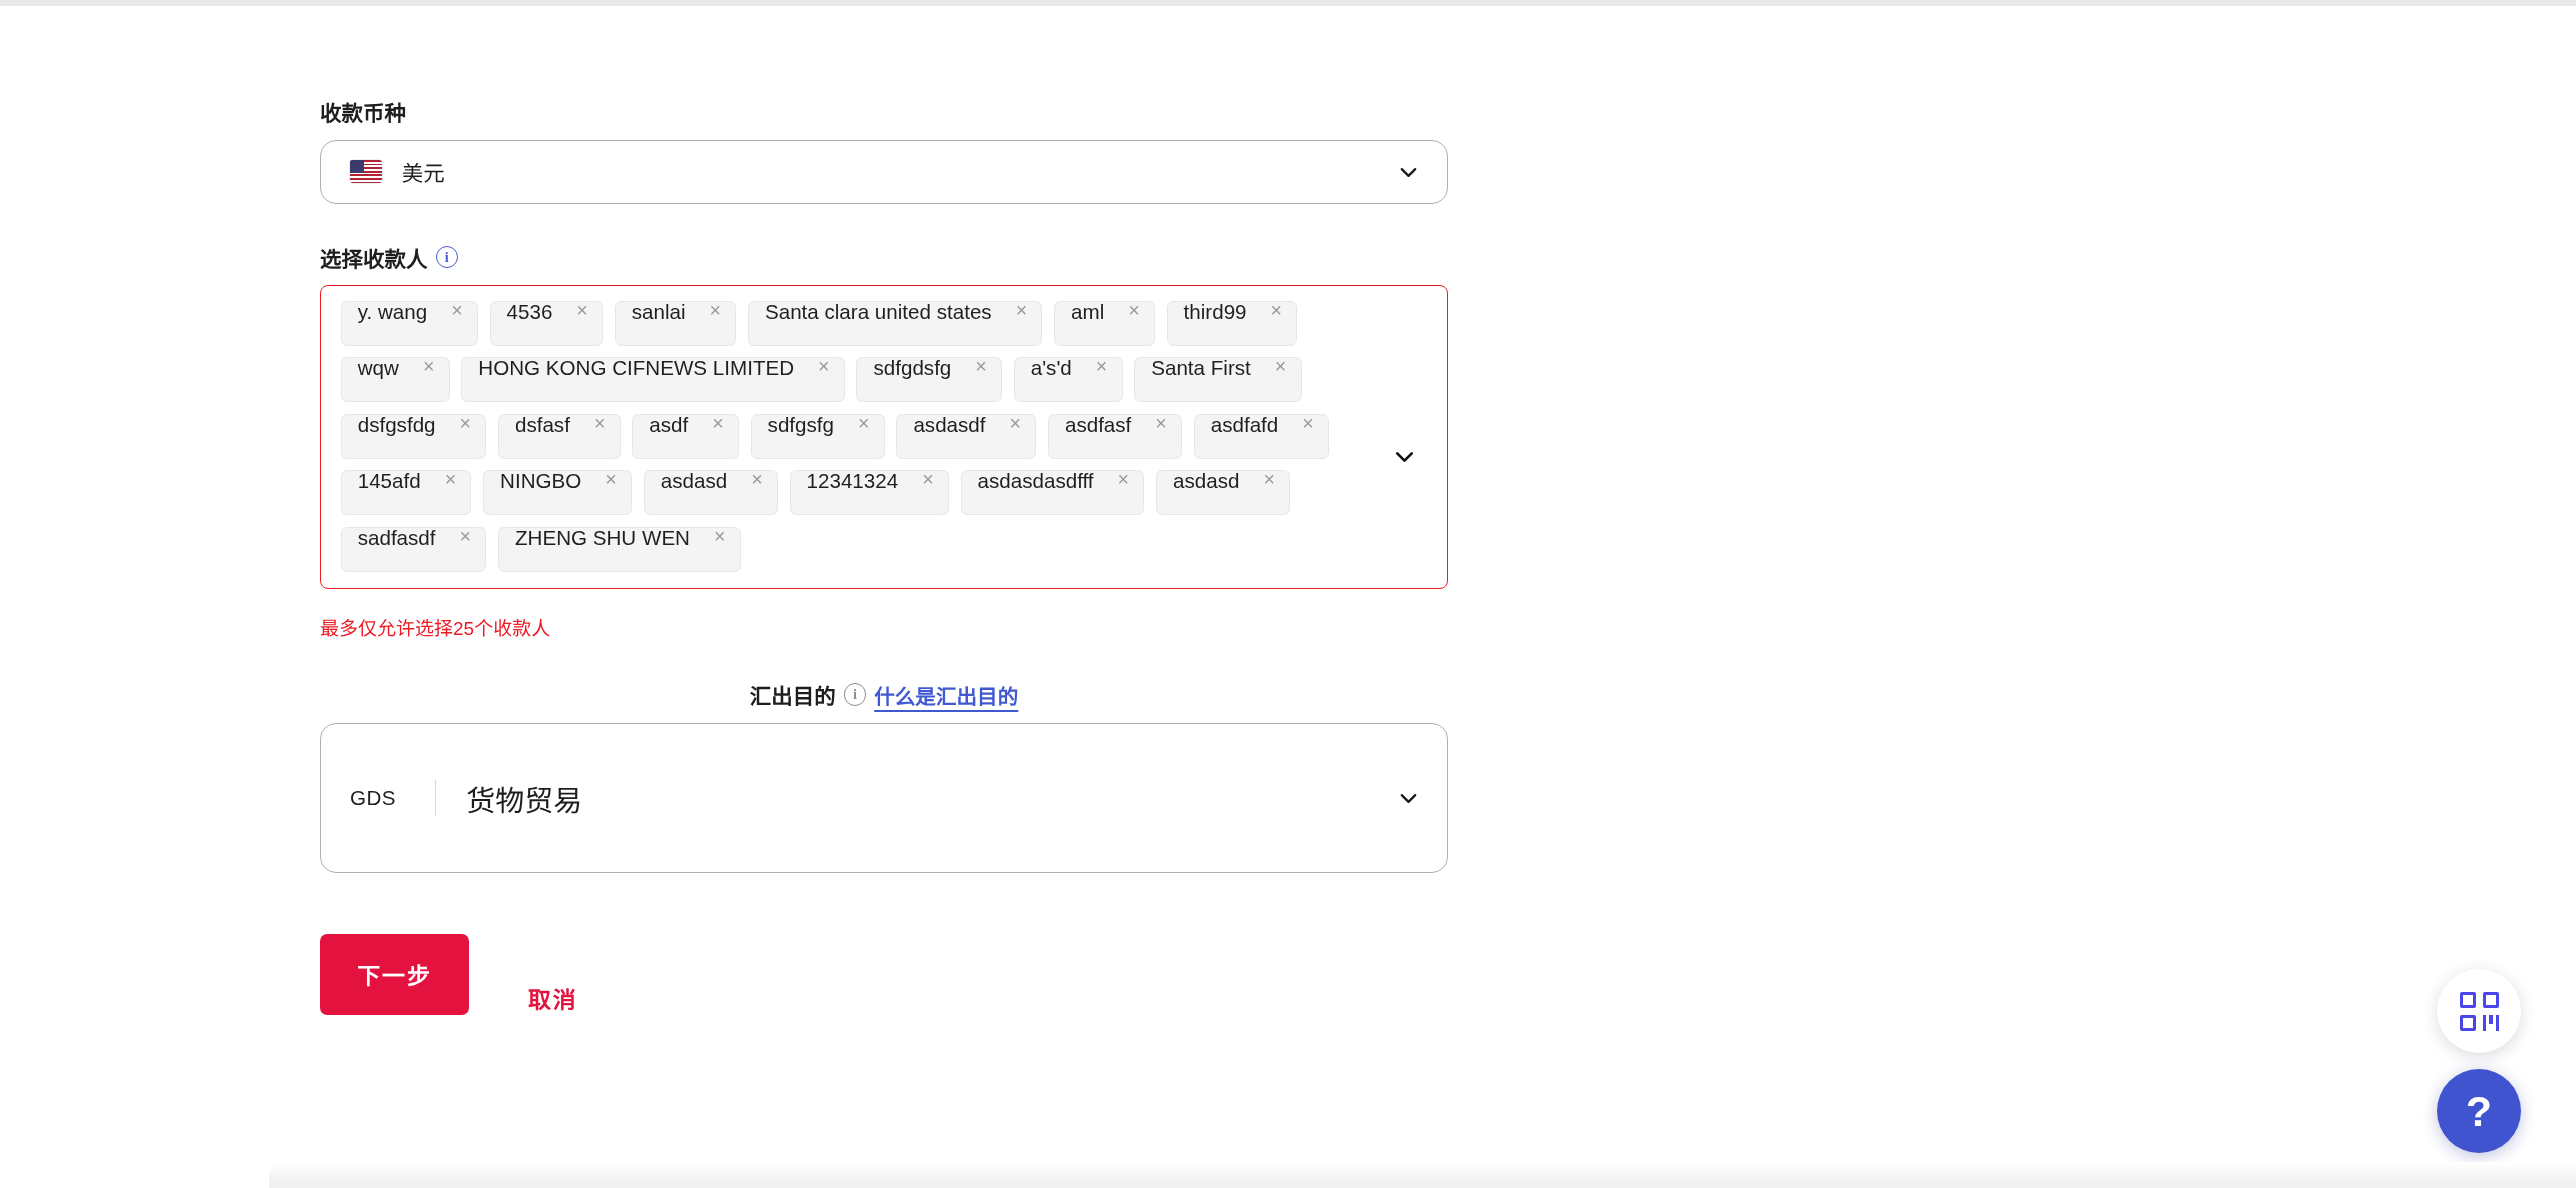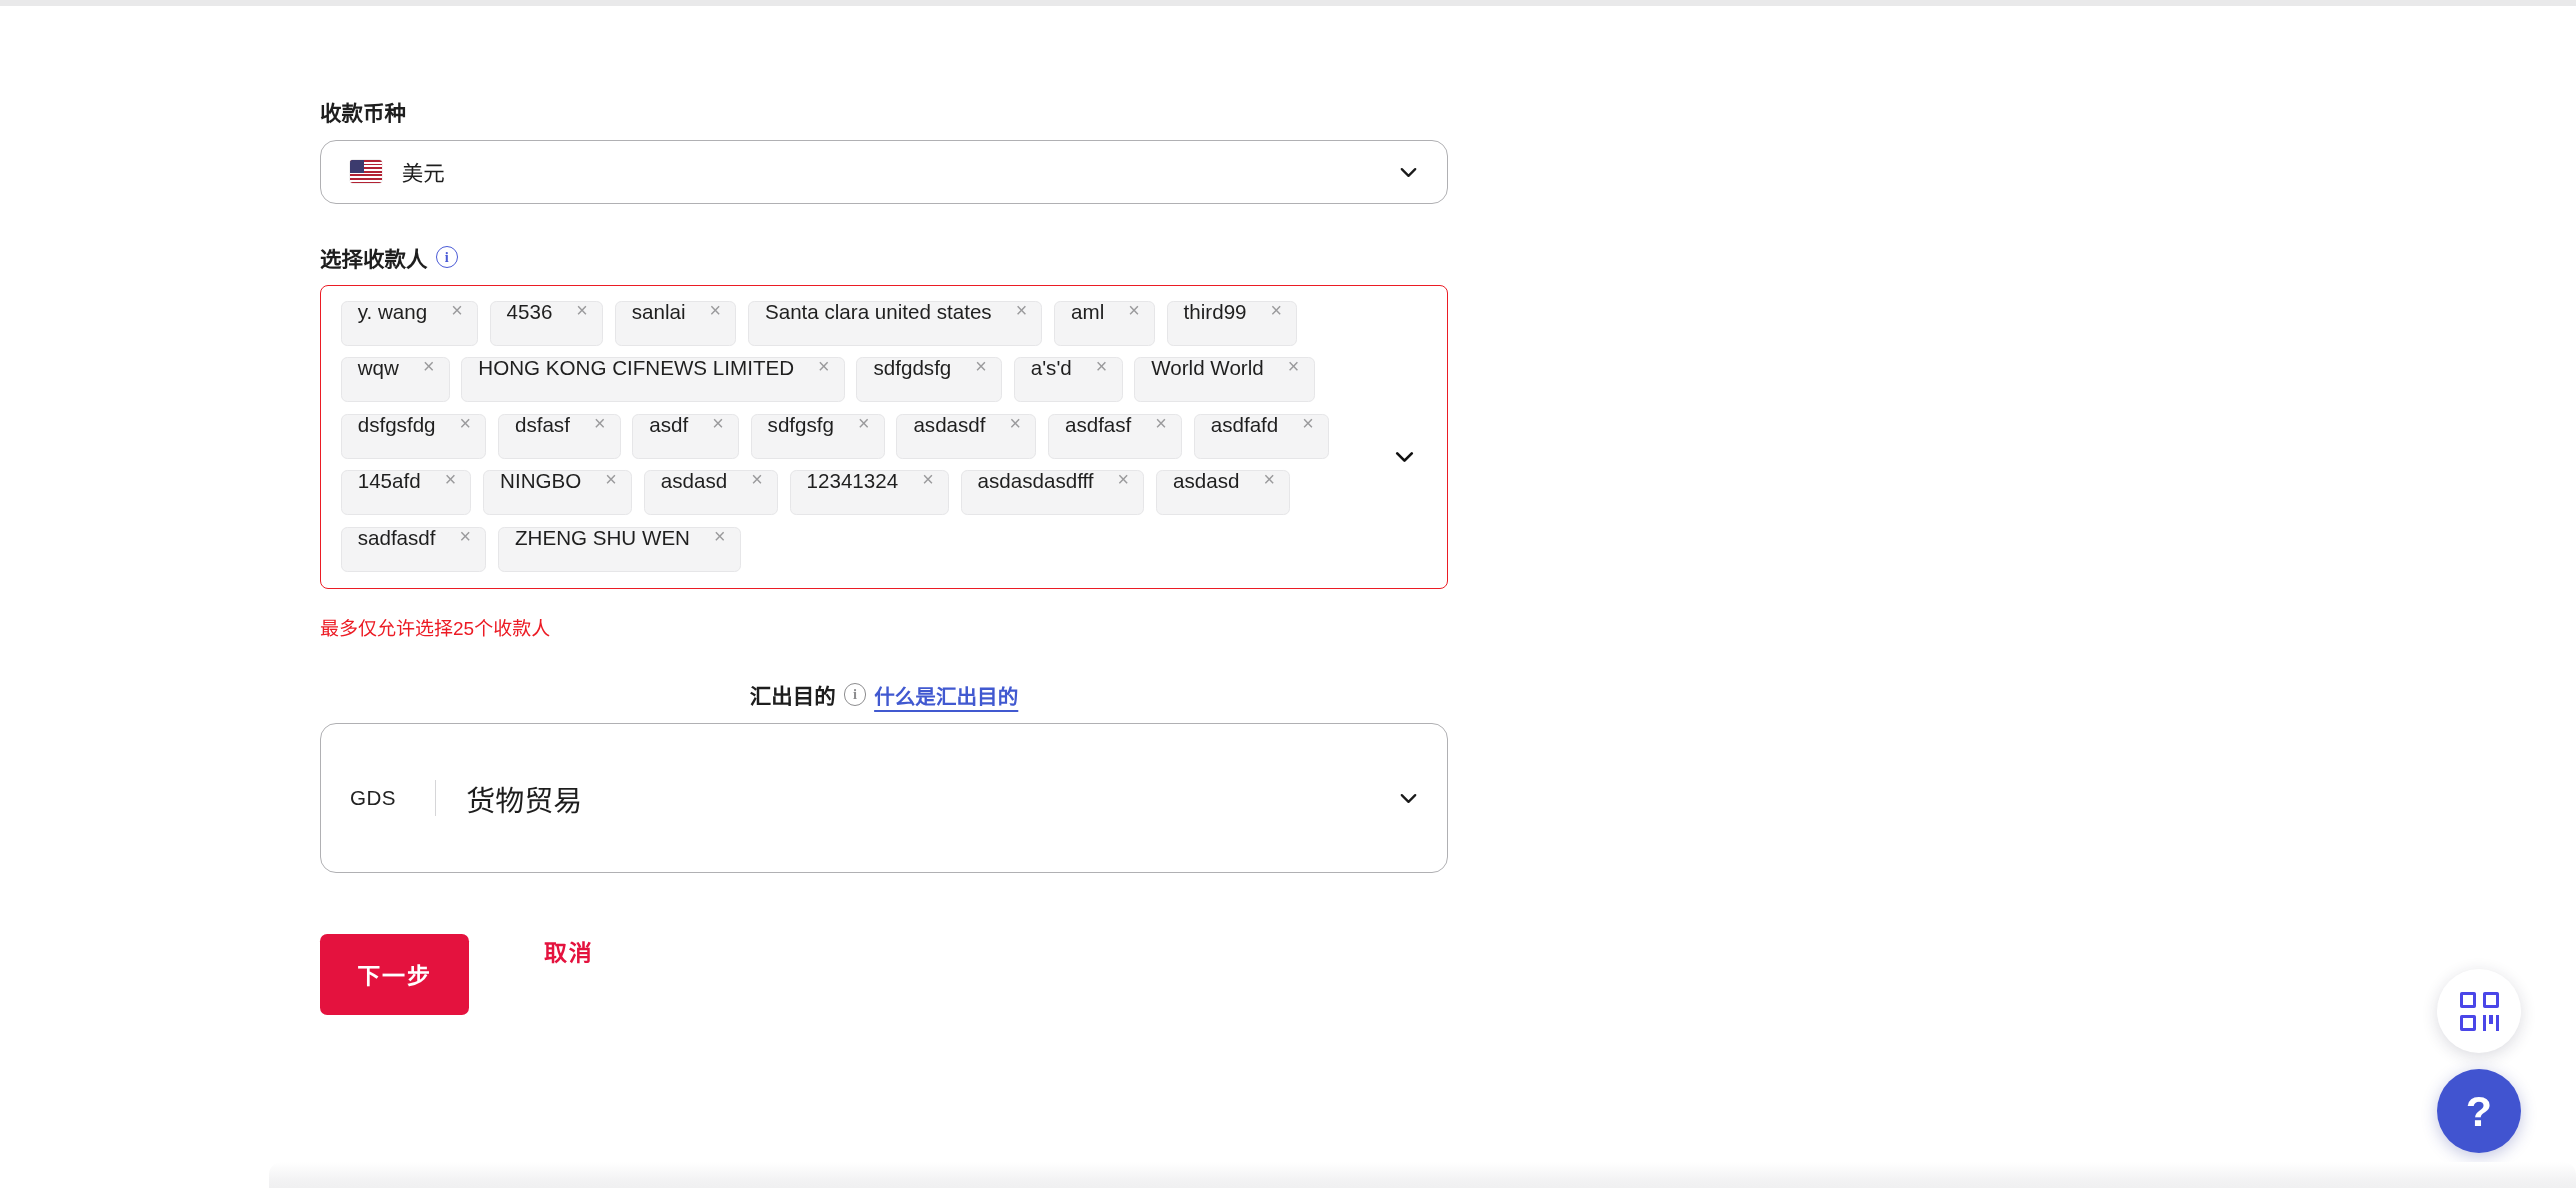--- a/index.html
+++ b/index.html
@@ -235,22 +235,22 @@
     margin-top: 29px;
     font-size: 19px;
     color: #ec1b24;
     line-height: 1.2;
   }
 
   
   .actions {
     margin-top: 61px;
     display: flex;
-    align-items: flex-start;
-    gap: 16px;
+    align-items: flex-end;
+    gap: 0;
   }
   .btn-primary {
     width: 149px;
     height: 81px;
     border: none;
     border-radius: 7.2px;
     background: #e4123e;
     color: #fff;
     font-size: 23px;
     font-weight: 700;
@@ -385,21 +385,21 @@
           </span>
           <span class="tag">
             <span>sdfgdsfg</span>
             <span class="tag-x">×</span>
           </span>
           <span class="tag">
             <span>a's'd</span>
             <span class="tag-x">×</span>
           </span>
           <span class="tag">
-            <span>World World</span>
+            <span>Santa First</span>
             <span class="tag-x">×</span>
           </span>
           <span class="tag">
             <span>dsfgsfdg</span>
             <span class="tag-x">×</span>
           </span>
           <span class="tag">
             <span>dsfasf</span>
             <span class="tag-x">×</span>
           </span>

